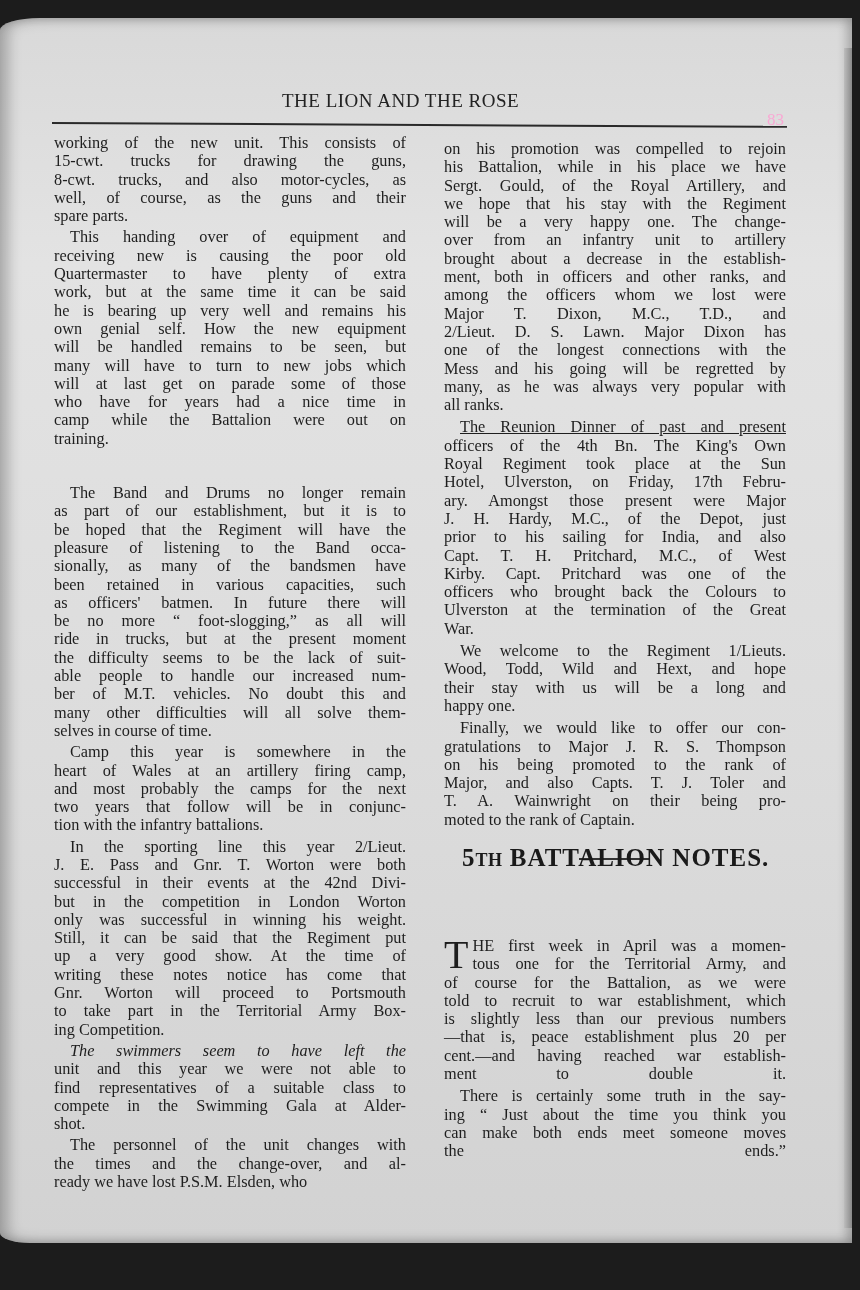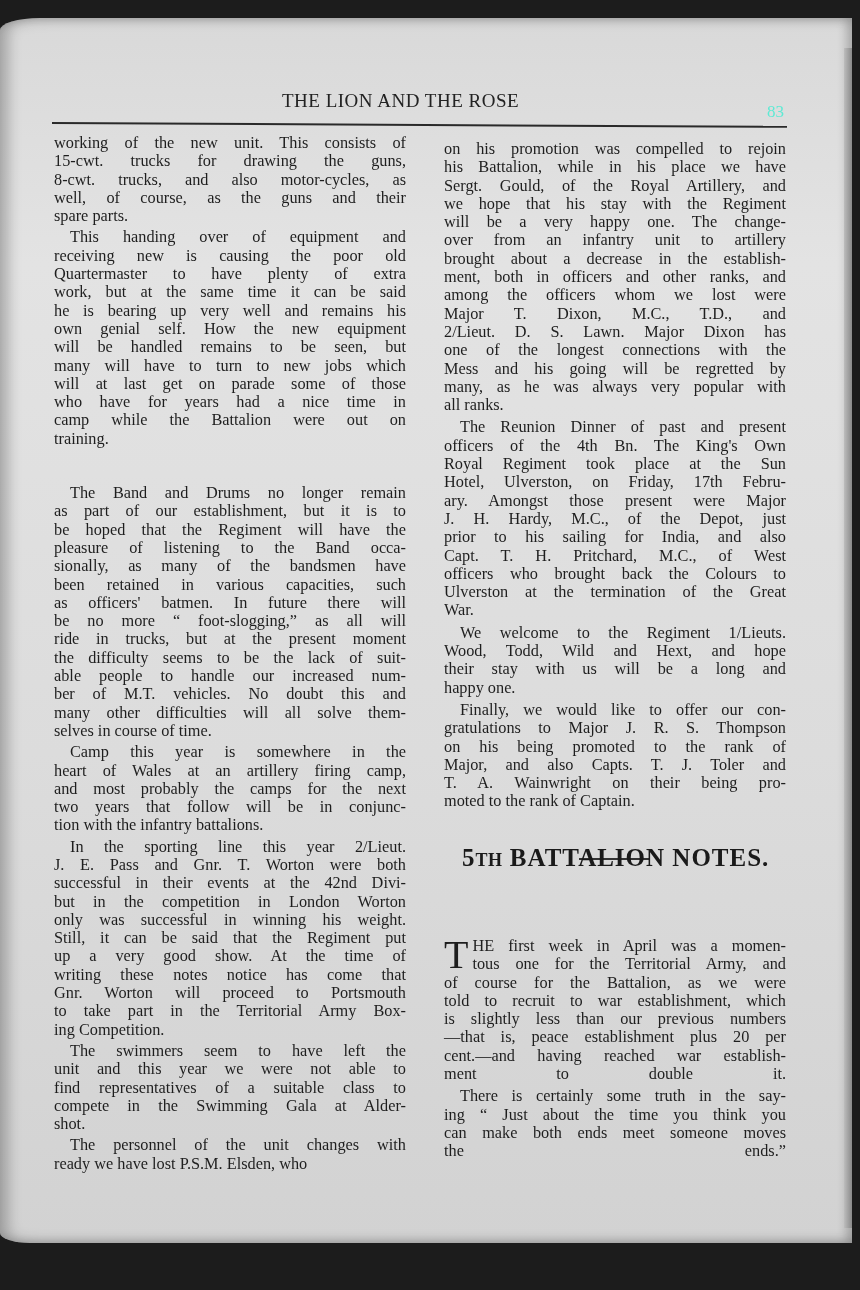--- a/index.html
+++ b/index.html
@@ -24,22 +24,22 @@
     background: linear-gradient(90deg, #bdbdbd, #8a8a8a);
   }
   .running-head {
     position: absolute; left: 0; top: 86px; width: 773px; height: 30px;
   }
   .running-title {
     position: absolute; left: 282px; top: 4px;
     font-size: 19px; letter-spacing: 0.5px; color: #222;
   }
   .page-number {
-    position: absolute; left: 767px; top: 16px;
-    font-size: 17px; color: #5eead4;
+    position: absolute; left: 767px; top: 24px;
+    font-size: 17px; color: #f9a8d4;
   }
   .head-rule {
     position: absolute; left: 52px; top: 122px; width: 735px; height: 1.5px;
     background: #2a2a2a; transform: rotate(0.3deg); transform-origin: left;
   }
   .col {
     position: absolute;
     width: 352px;
     font-size: 16.3px;
     line-height: 18.3px;
@@ -135,28 +135,29 @@
       <span class="line">but in the competition in London Worton</span>
       <span class="line">only was successful in winning his weight.</span>
       <span class="line">Still, it can be said that the Regiment put</span>
       <span class="line">up a very good show. At the time of</span>
       <span class="line">writing these notes notice has come that</span>
       <span class="line">Gnr. Worton will proceed to Portsmouth</span>
       <span class="line">to take part in the Territorial Army Box-</span>
       <span class="line last">ing Competition.</span>
     </div>
     <div class="para">
-      <span class="line" style="padding-left: 16px;">The swimmers seem to have left the</span>
+      <span class="line" style="padding-left: 16px; font-style: italic;">The swimmers seem to have left the</span>
       <span class="line">unit and this year we were not able to</span>
       <span class="line">find representatives of a suitable class to</span>
       <span class="line">compete in the Swimming Gala at Alder-</span>
       <span class="line last">shot.</span>
     </div>
     <div class="para">
       <span class="line" style="padding-left: 16px;">The personnel of the unit changes with</span>
+      <span class="line">the times and the change-over, and al-</span>
       <span class="line last">ready we have lost P.S.M. Elsden, who</span>
     </div>
   </div>
 <div class="col col-right" id="right-col">
     <div class="para" style="margin-bottom: 4px;">
       <span class="line">on his promotion was compelled to rejoin</span>
       <span class="line">his Battalion, while in his place we have</span>
       <span class="line">Sergt. Gould, of the Royal Artillery, and</span>
       <span class="line">we hope that his stay with the Regiment</span>
       <span class="line">will be a very happy one. The change-</span>
@@ -165,28 +166,29 @@
       <span class="line">ment, both in officers and other ranks, and</span>
       <span class="line">among the officers whom we lost were</span>
       <span class="line">Major T. Dixon, M.C., T.D., and</span>
       <span class="line">2/Lieut. D. S. Lawn. Major Dixon has</span>
       <span class="line">one of the longest connections with the</span>
       <span class="line">Mess and his going will be regretted by</span>
       <span class="line">many, as he was always very popular with</span>
       <span class="line last">all ranks.</span>
     </div>
     <div class="para" style="margin-bottom: 4px;">
-      <span class="line" style="padding-left: 16px;">The Reunion Dinner of past and present</span>
+      <span class="line" style="padding-left: 16px; text-decoration: underline;">The Reunion Dinner of past and present</span>
       <span class="line">officers of the 4th Bn. The King's Own</span>
       <span class="line">Royal Regiment took place at the Sun</span>
       <span class="line">Hotel, Ulverston, on Friday, 17th Febru-</span>
       <span class="line">ary. Amongst those present were Major</span>
       <span class="line">J. H. Hardy, M.C., of the Depot, just</span>
       <span class="line">prior to his sailing for India, and also</span>
       <span class="line">Capt. T. H. Pritchard, M.C., of West</span>
+      <span class="line">Kirby. Capt. Pritchard was one of the</span>
       <span class="line">officers who brought back the Colours to</span>
       <span class="line">Ulverston at the termination of the Great</span>
       <span class="line last">War.</span>
     </div>
     <div class="para" style="margin-bottom: 4px;">
       <span class="line" style="padding-left: 16px;">We welcome to the Regiment 1/Lieuts.</span>
       <span class="line">Wood, Todd, Wild and Hext, and hope</span>
       <span class="line">their stay with us will be a long and</span>
       <span class="line last">happy one.</span>
     </div>

